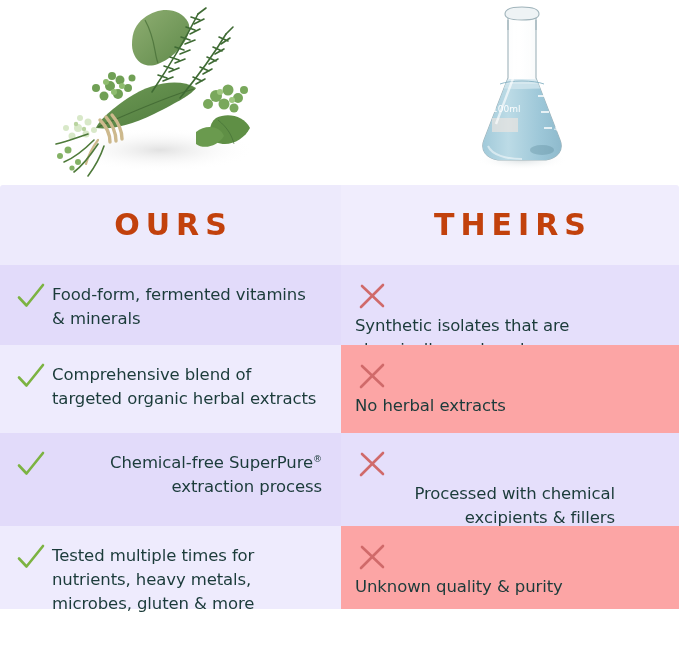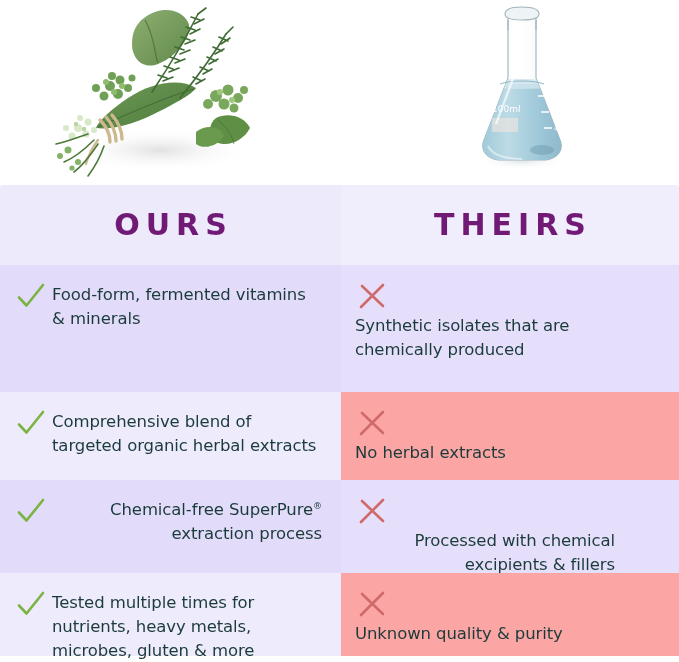--- a/index.html
+++ b/index.html
@@ -67,32 +67,32 @@
     align-items: center;
     justify-content: center;
   }
   .hdr-left  { background: #edeafc; }
   .hdr-right { background: #f0edfd; text-align: right; }
   .hdr-text {
     font-family: "DejaVu Sans", sans-serif;
     font-weight: 700;
     font-size: 30px;
     letter-spacing: 6px;
-    color: #701a75;
+    color: #c2410c;
     text-indent: 6px;
     line-height: 1;
   }
 
   
   .row-dark  .cell.left  { background: #e2dbfa; }
   .row-dark  .cell.right { background: #e5dffb; }
   .row-light .cell.left  { background: #eeebfd; }
   .row-light .cell.right { background: #fca5a5; }
 
-  .row-1 { height: 127px; }
+  .row-1 { height: 80px; }
   .row-2 { height: 88px; }
   .row-3 { height: 93px; text-align: right; }
   .row-4 { height: 83px; }
 
   .cell-inner {
     display: flex;
     align-items: flex-start;
     padding-top: 18px;
   }
   .cell.left  .cell-inner { padding-left: 14px; }

